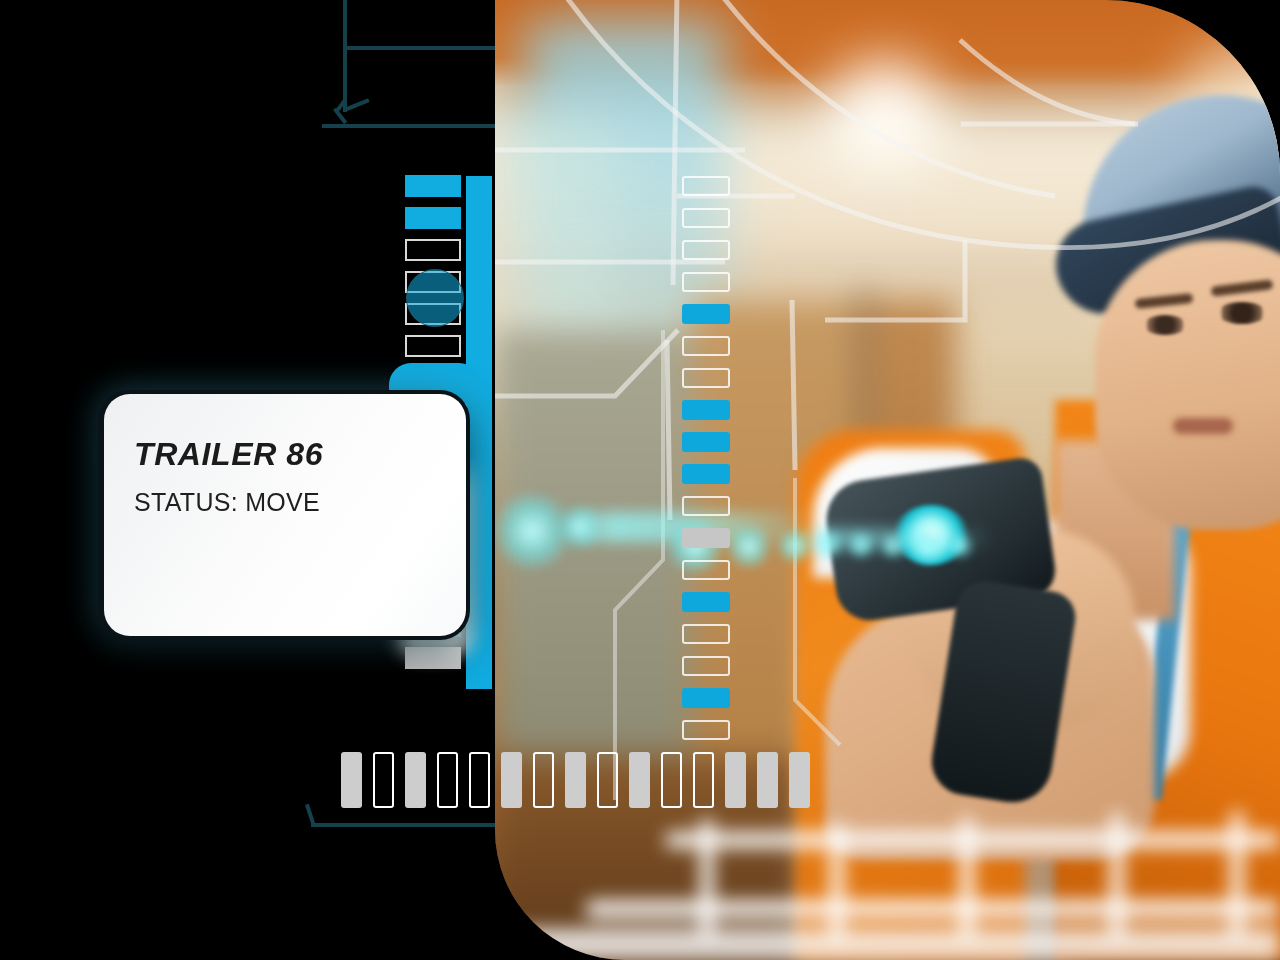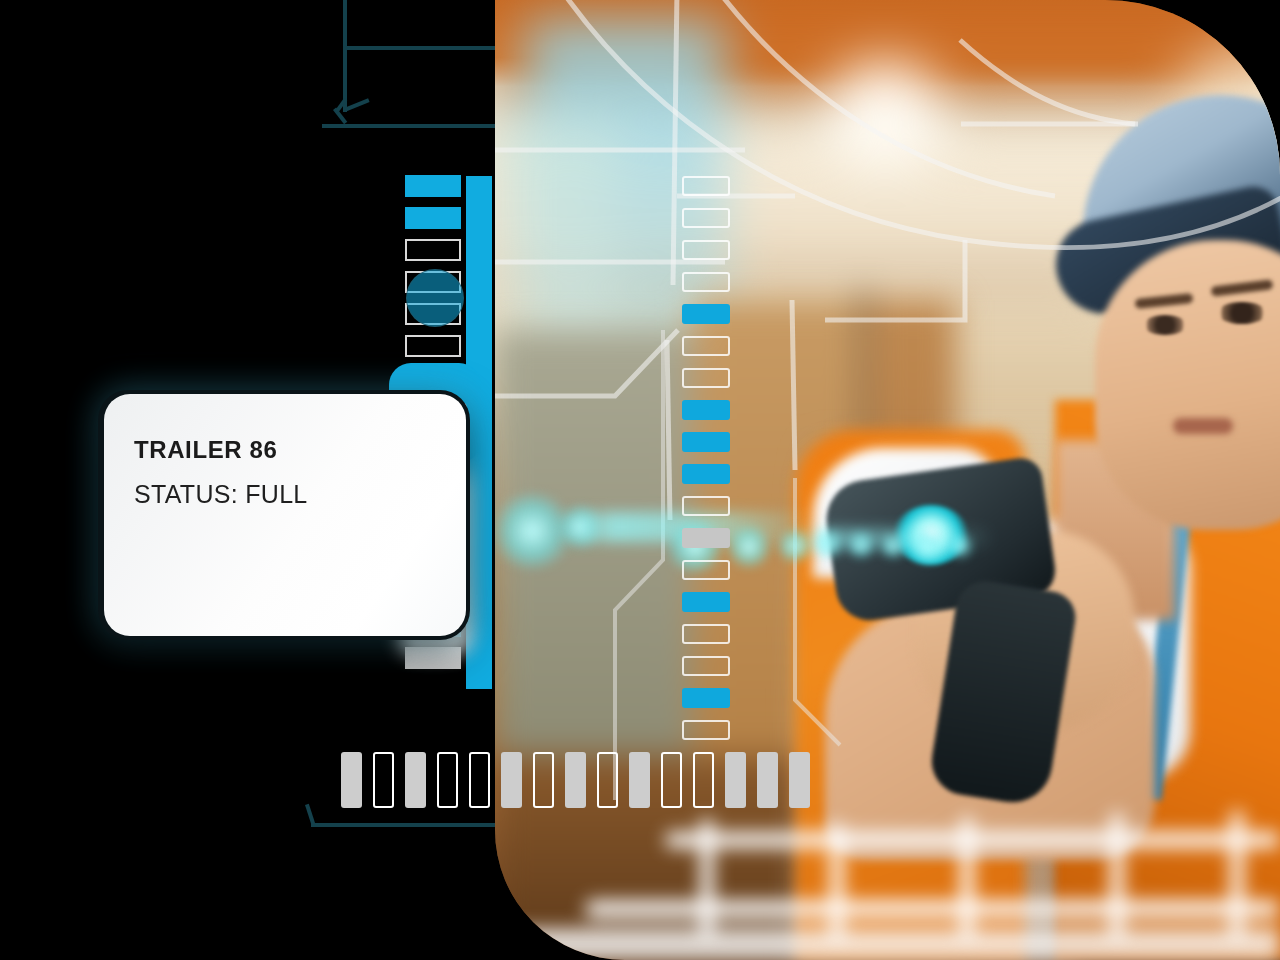--- a/index.html
+++ b/index.html
@@ -78,21 +78,21 @@
   #card-shadow{
     position:absolute; left:98px; top:390px; width:372px; height:250px; border-radius:30px;
     box-shadow:0 14px 42px rgba(0,0,0,.55), 0 0 34px rgba(70,200,235,.38);
     background:#0a1418;
   }
   #card{
     position:absolute; left:104px; top:394px; width:362px; height:242px; border-radius:26px;
     background:linear-gradient(125deg,#eef0f1 0%,#f4f5f6 22%,#fdfdfd 55%,#ffffff 78%,#f7f9fa 100%);
     padding:44px 0 0 30px; overflow:hidden;
   }
-  #card-title{ font-size:24px; font-weight:700; letter-spacing:.6px; color:#1b1b1b; line-height:1; }
+  #card-title{ font-size:32px; font-weight:700; letter-spacing:.6px; color:#1b1b1b; line-height:1;font-style:italic; }
   #card-status{ margin-top:20px; font-size:25px; font-weight:400; letter-spacing:.3px; color:#1f1f1f; line-height:1; }
   #create-move{
     margin-top:30px; width:210px; height:52px; border:none; border-radius:9px;
     background:#11ace0; color:#fff; font-family:"Liberation Sans",sans-serif;
     font-size:19px; font-weight:700; letter-spacing:1.1px; cursor:pointer;
   }
 </style>
 </head>
 <body>
 
@@ -332,16 +332,16 @@
         <circle cx="22" cy="37" r="4"></circle>
         <circle cx="45" cy="37" r="4"></circle>
         <circle cx="57" cy="37" r="4"></circle>
       </g>
     </svg>
   </div>
 
   <div id="card-shadow"></div>
   <div id="card">
     <div id="card-title">TRAILER 86</div>
-    <div id="card-status">STATUS: FULL</div>
+    <div id="card-status">STATUS: MOVE</div>
   </div>
 
 </div>
 
 </body></html>

